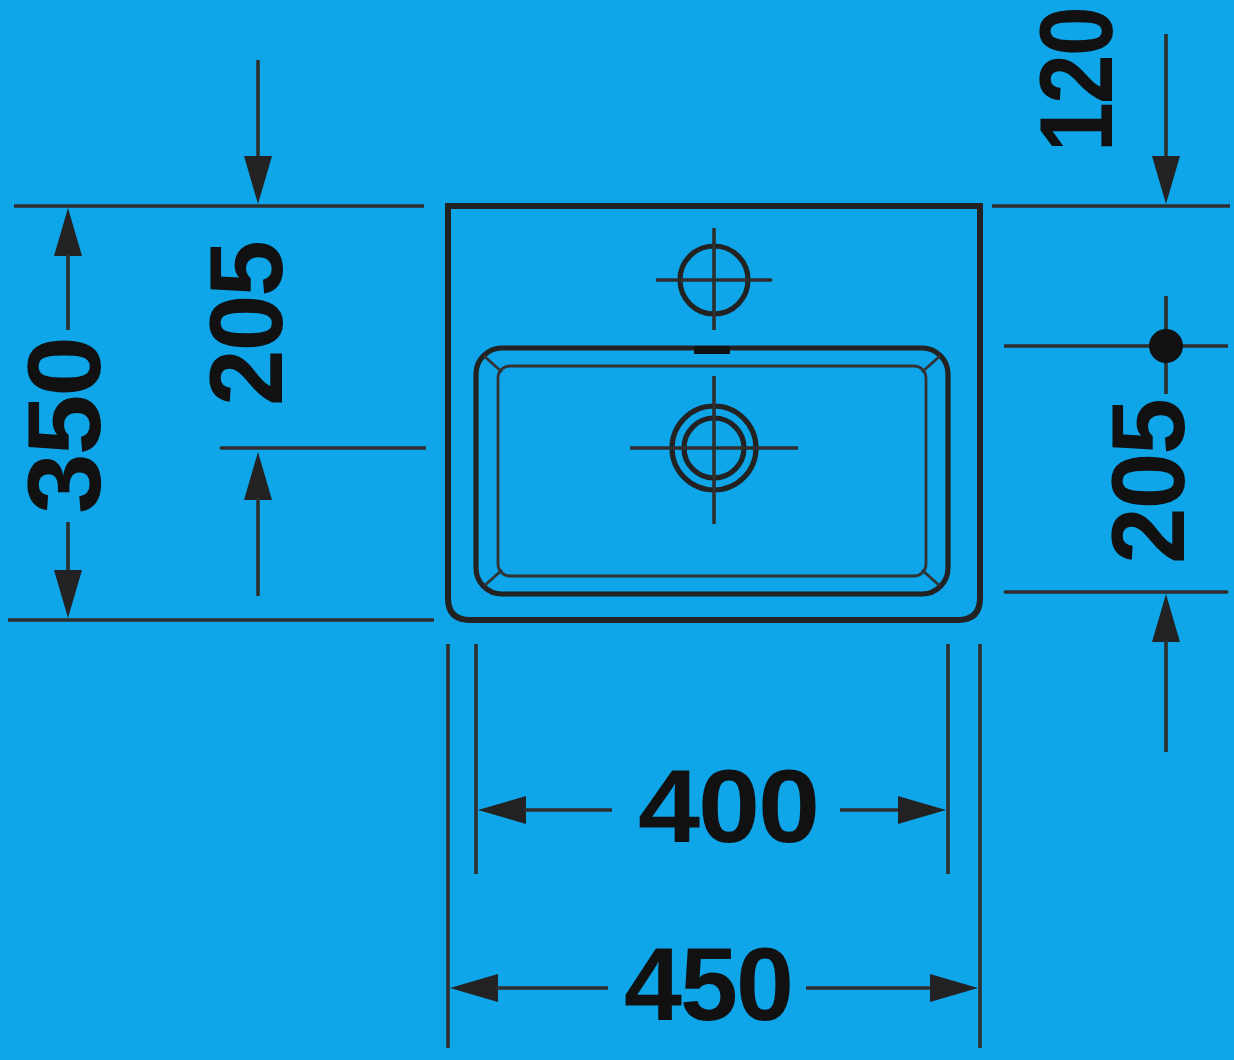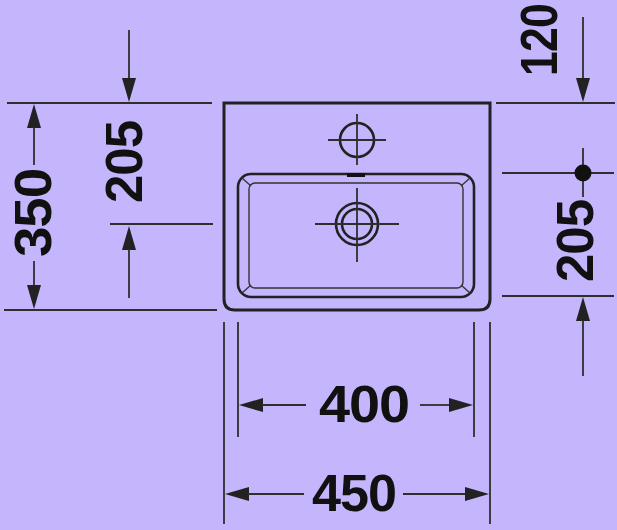--- a/index.html
+++ b/index.html
@@ -7,21 +7,21 @@
     padding: 0;
     background: #ffffff;
     width: 617px;
     height: 530px;
     overflow: hidden;
   }
   .stage {
     position: relative;
     width: 617px;
     height: 530px;
-    background: #c4b5fd;
+    background: #0ea5e9;
   }
   svg { display: block; }
   .ln-thin  { stroke: #2e2e2e; stroke-width: 1.8; fill: none; stroke-linecap: butt; }
   .ln-fine  { stroke: #333333; stroke-width: 1.4; fill: none; }
   .ln-med   { stroke: #222222; stroke-width: 2.6; fill: none; }
   .ln-thick { stroke: #222222; stroke-width: 3;   fill: none; stroke-linejoin: miter; }
   .ln-bold  { stroke: #111111; stroke-width: 4;   fill: none; }
   .arr      { fill: #222222; stroke: none; }
   .dot      { fill: #111111; stroke: none; }
   .dimtext {

